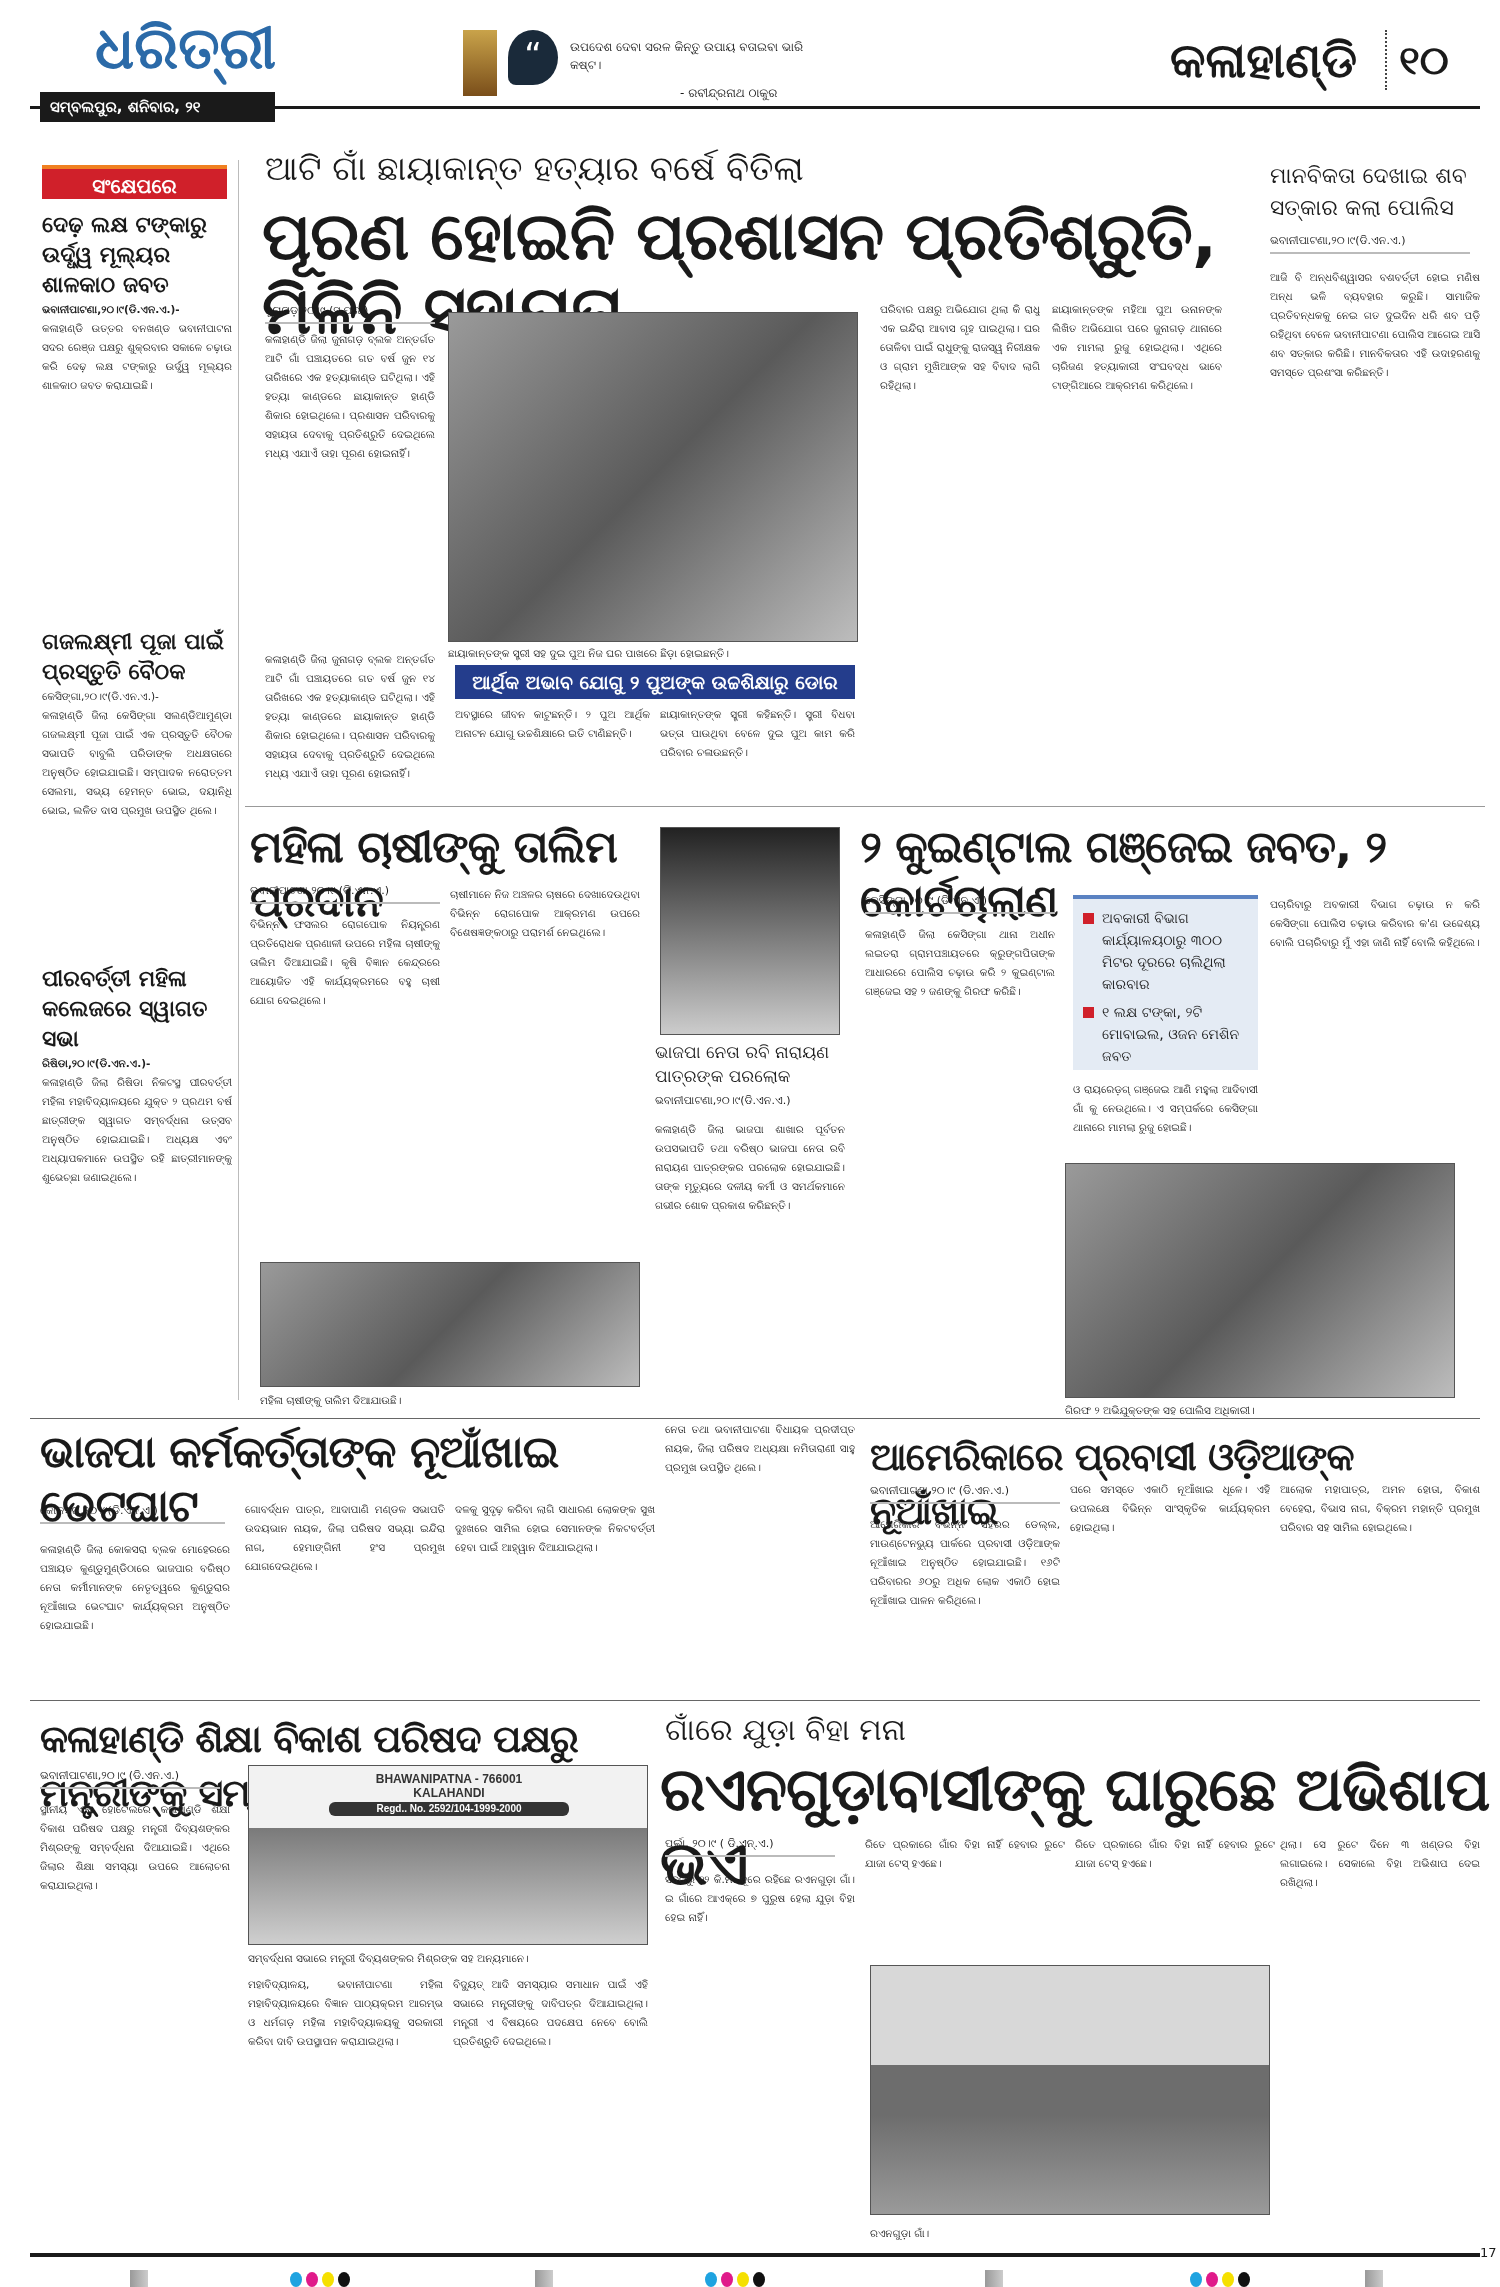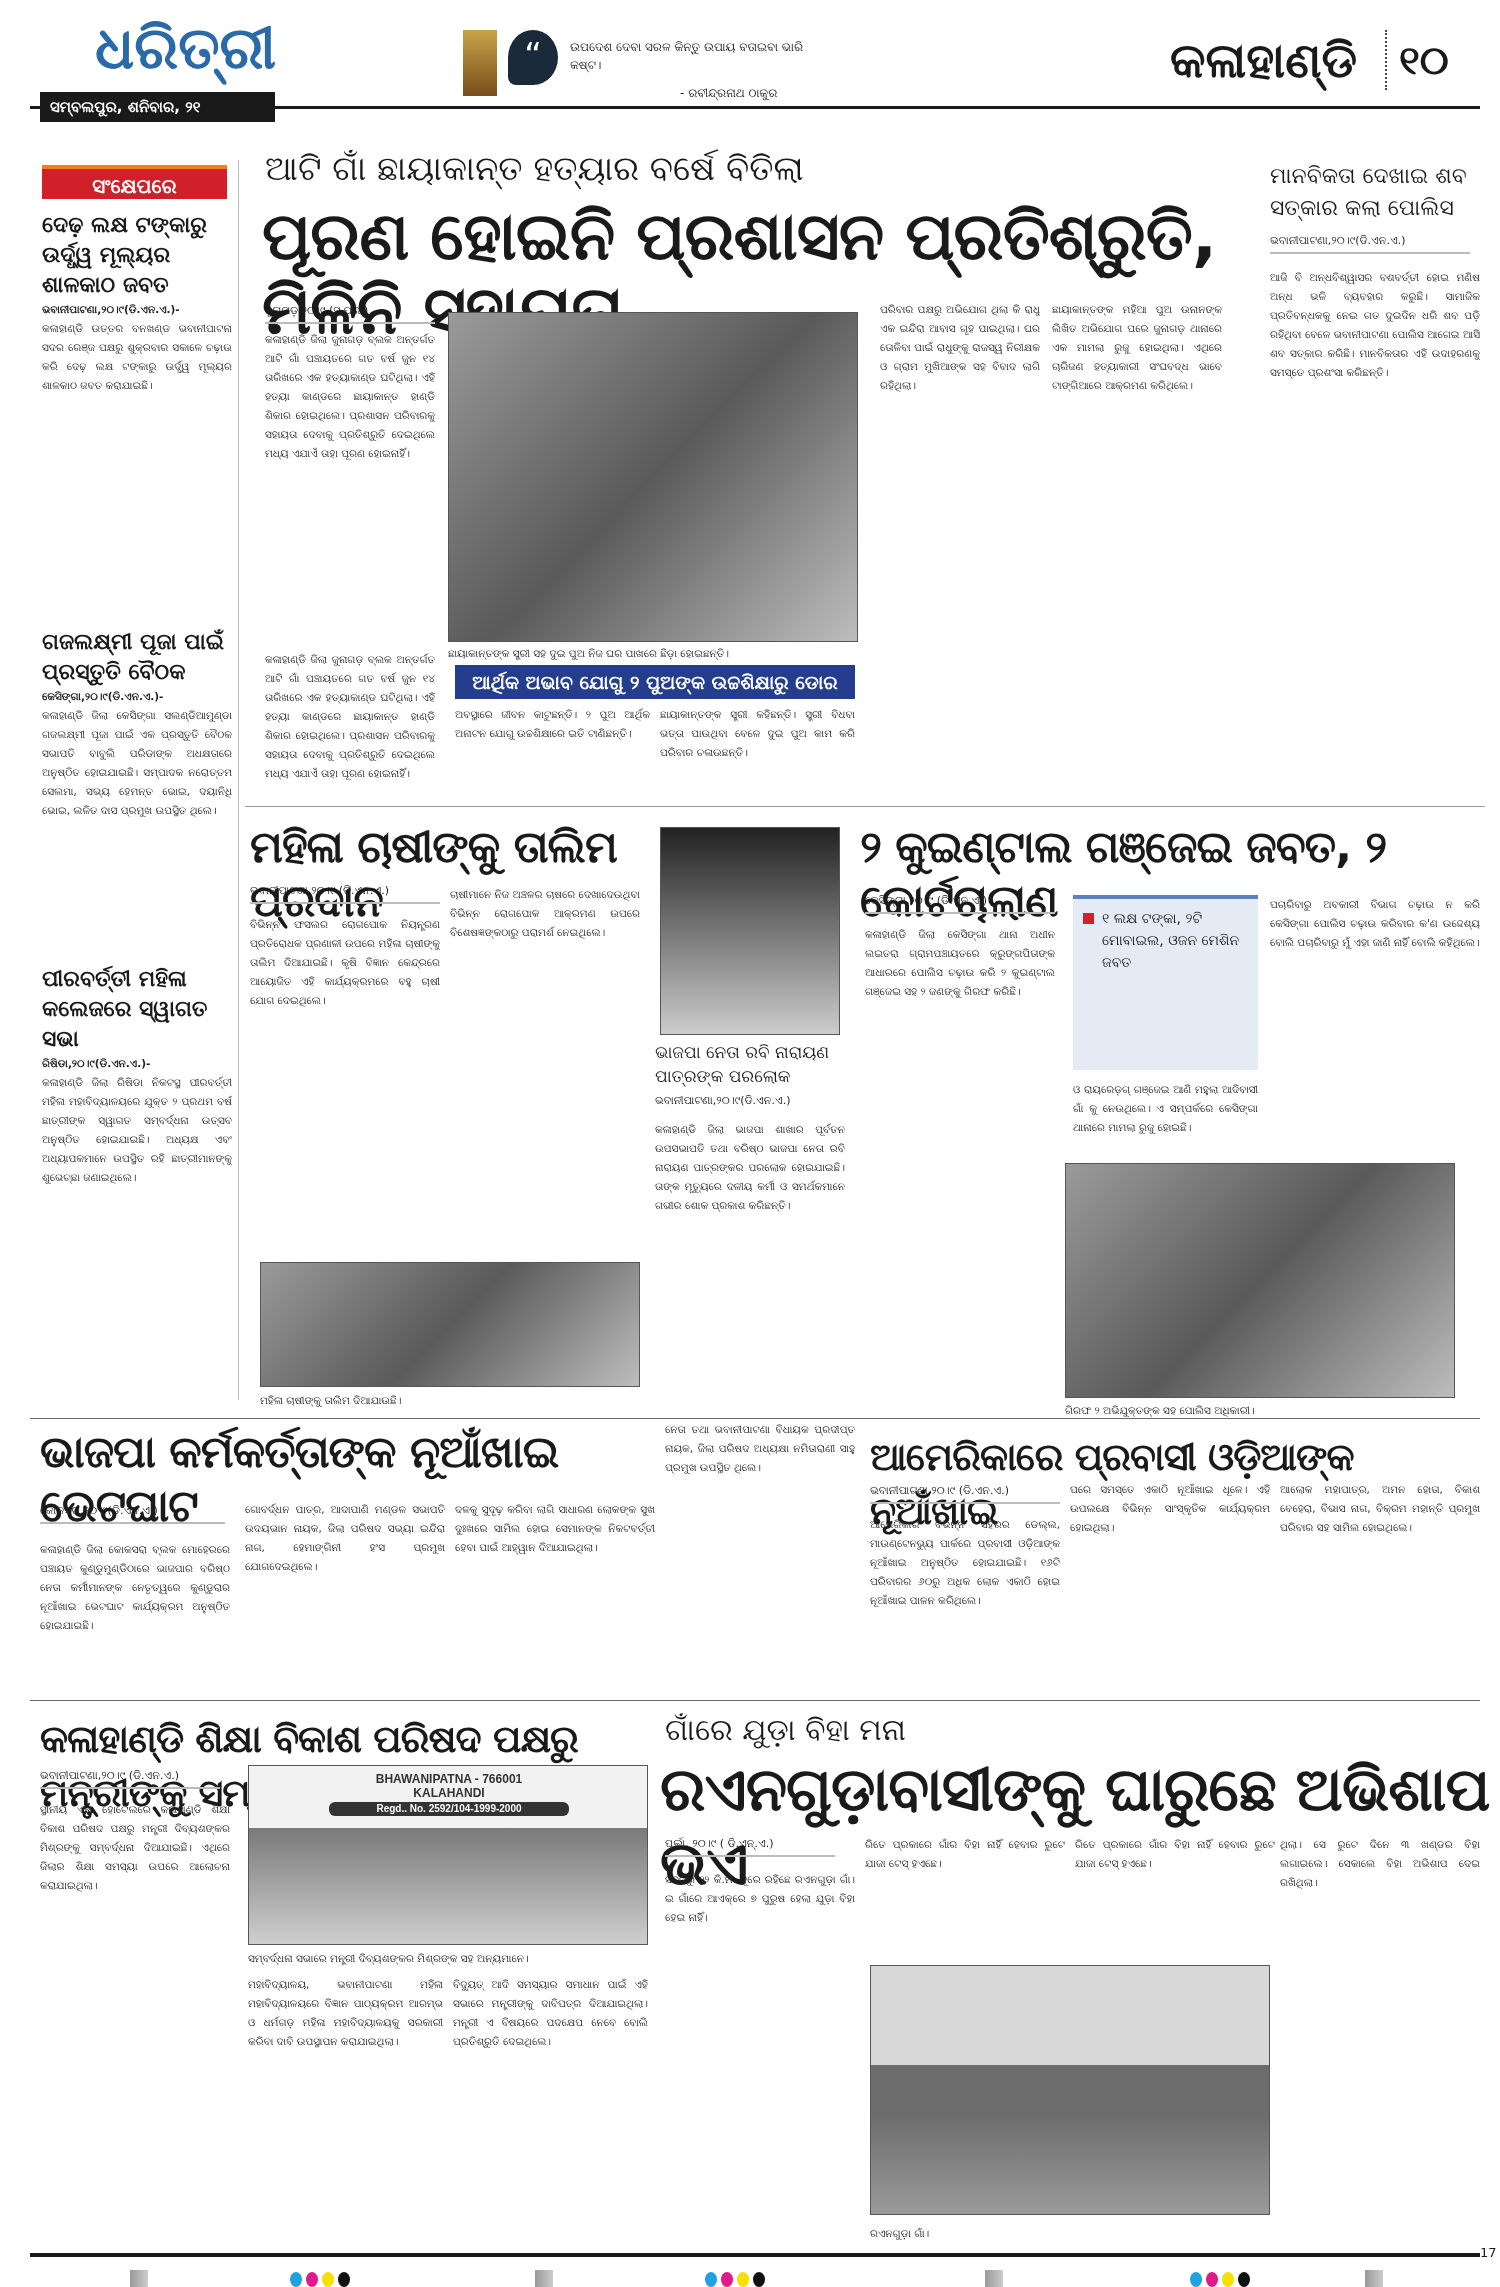--- a/index.html
+++ b/index.html
@@ -49,21 +49,21 @@
 <div class="abs quote-author">- ରବୀନ୍ଦ୍ରନାଥ ଠାକୁର</div>
 <div class="abs section-name">କଳାହାଣ୍ଡି</div>
 <div class="abs page-num">୧୦</div>
 
 <div class="abs brief-tab">ସଂକ୍ଷେପରେ</div>
 <div class="abs" style="left:42px;top:210px;width:190px">
   <div class="hd-s" style="font-size:22px;line-height:30px">ଦେଢ଼ ଲକ୍ଷ ଟଙ୍କାରୁ ଉର୍ଦ୍ଧ୍ୱ ମୂଲ୍ୟର ଶାଳକାଠ ଜବତ</div>
   <div class="col" style="font-weight:bold">ଭବାନୀପାଟଣା,୨୦।୯(ଡି.ଏନ.ଏ.)-</div>
   <div class="col" style="height:300px">କଳାହାଣ୍ଡି ଉତ୍ତର ବନଖଣ୍ଡ ଭବାନୀପାଟନା ସଦର ରେଞ୍ଜ ପକ୍ଷରୁ ଶୁକ୍ରବାର ସକାଳେ ଚଢ଼ାଉ କରି ଦେଢ଼ ଲକ୍ଷ ଟଙ୍କାରୁ ଉର୍ଦ୍ଧ୍ୱ ମୂଲ୍ୟର ଶାଳକାଠ ଜବତ କରାଯାଇଛି।</div>
   <div class="hd-s" style="font-size:22px;line-height:30px;margin-top:8px">ଗଜଲକ୍ଷ୍ମୀ ପୂଜା ପାଇଁ ପ୍ରସ୍ତୁତି ବୈଠକ</div>
-  <div class="col" style="font-weight:bold">କେସିଙ୍ଗା,୨୦।୯(ଡି.ଏନ.ଏ.)-</div>
+  <div class="col" style="font-weight:normal">କେସିଙ୍ଗା,୨୦।୯(ଡି.ଏନ.ଏ.)-</div>
   <div class="col" style="height:250px">କଳାହାଣ୍ଡି ଜିଲା କେସିଙ୍ଗା ସଲଣ୍ଡିଆମୁଣ୍ଡା ଗଜଲକ୍ଷ୍ମୀ ପୂଜା ପାଇଁ ଏକ ପ୍ରସ୍ତୁତି ବୈଠକ ସଭାପତି ବାବୁଲି ପରିଡାଙ୍କ ଅଧକ୍ଷତାରେ ଅନୁଷ୍ଠିତ ହୋଇଯାଇଛି। ସମ୍ପାଦକ ନରୋତ୍ତମ ସେଲମା, ସଭ୍ୟ ହେମନ୍ତ ଭୋଇ, ଦୟାନିଧି ଭୋଇ, ଲଳିତ ଦାସ ପ୍ରମୁଖ ଉପସ୍ଥିତ ଥିଲେ।</div>
   <div class="hd-s" style="font-size:22px;line-height:30px;margin-top:8px">ପୀରବର୍ତ୍ତୀ ମହିଳା କଲେଜରେ ସ୍ୱାଗତ ସଭା</div>
   <div class="col" style="font-weight:bold">ରିଷିଡା,୨୦।୯(ଡି.ଏନ.ଏ.)-</div>
   <div class="col" style="height:260px">କଳାହାଣ୍ଡି ଜିଲା ରିଷିଡା ନିକଟସ୍ଥ ପୀରବର୍ତ୍ତୀ ମହିଳା ମହାବିଦ୍ୟାଳୟରେ ଯୁକ୍ତ ୨ ପ୍ରଥମ ବର୍ଷ ଛାତ୍ରୀଙ୍କ ସ୍ୱାଗତ ସମ୍ବର୍ଦ୍ଧନା ଉତ୍ସବ ଅନୁଷ୍ଠିତ ହୋଇଯାଇଛି। ଅଧ୍ୟକ୍ଷ ଏବଂ ଅଧ୍ୟାପକମାନେ ଉପସ୍ଥିତ ରହି ଛାତ୍ରୀମାନଙ୍କୁ ଶୁଭେଚ୍ଛା ଜଣାଇଥିଲେ।</div>
 </div>
 <div class="abs" style="left:238px;top:160px;width:1px;height:1240px;background:#bbb"></div>
 
 <div class="abs hd-s" style="left:265px;top:150px;font-size:34px;font-weight:normal">ଆଟି ଗାଁ ଛାୟାକାନ୍ତ ହତ୍ୟାର ବର୍ଷେ ବିତିଲା</div>
 <div class="abs hd-l" style="left:262px;top:200px;width:980px;font-size:66px">ପୂରଣ ହୋଇନି ପ୍ରଶାସନ ପ୍ରତିଶ୍ରୁତି, ମିଳିନି ସହାୟତା</div>
 <div class="abs" style="left:265px;top:300px;width:170px">
@@ -98,20 +98,24 @@
 <div class="abs photo" style="left:660px;top:827px;width:180px;height:208px;background:linear-gradient(#222,#666 40%,#ccc)"></div>
 <div class="abs hd-s" style="left:655px;top:1040px;width:200px;font-size:17px;line-height:24px;font-weight:normal">ଭାଜପା ନେତା ରବି ନାରାୟଣ</div>
 <div class="abs hd-s" style="left:655px;top:1064px;width:200px;font-size:17px;line-height:24px;font-weight:normal">ପାତ୍ରଙ୍କ ପରଲୋକ</div>
 <div class="abs dl" style="left:655px;top:1090px;width:190px;border-bottom:none">ଭବାନୀପାଟଣା,୨୦।୯(ଡି.ଏନ.ଏ.)</div>
 <div class="abs col" style="left:655px;top:1120px;width:190px;height:290px">କଳାହାଣ୍ଡି ଜିଲା ଭାଜପା ଶାଖାର ପୂର୍ବତନ ଉପସଭାପତି ତଥା ବରିଷ୍ଠ ଭାଜପା ନେତା ରବି ନାରାୟଣ ପାତ୍ରଙ୍କର ପରଲୋକ ହୋଇଯାଇଛି। ତାଙ୍କ ମୃତ୍ୟୁରେ ଦଳୀୟ କର୍ମୀ ଓ ସମର୍ଥକମାନେ ଗଭୀର ଶୋକ ପ୍ରକାଶ କରିଛନ୍ତି।</div>
 
 <div class="abs hd-m" style="left:860px;top:820px;width:630px">୨ କୁଇଣ୍ଟାଲ ଗଞ୍ଜେଇ ଜବତ, ୨ କୋର୍ଟଚାଲାଣ</div>
 <div class="abs dl" style="left:865px;top:890px;width:190px">କେସିଙ୍ଗା,୨୦।୯ (ଡି.ଏନ.ଏ.)</div>
 <div class="abs col" style="left:865px;top:925px;width:190px;height:210px">କଳାହାଣ୍ଡି ଜିଲା କେସିଙ୍ଗା ଥାନା ଅଧୀନ ଲଇତରା ଗ୍ରାମପଞ୍ଚାୟତରେ କ୍ରୁଙ୍ଗପିତାଙ୍କ ଆଧାରରେ ପୋଲିସ ଚଢ଼ାଉ କରି ୨ କୁଇଣ୍ଟାଲ ଗଞ୍ଜେଇ ସହ ୨ ଜଣଙ୍କୁ ଗିରଫ କରିଛି।</div>
 <div class="abs highlight-box" style="left:1073px;top:895px;width:185px;height:175px">
+  <div class="b">
+      <span class="sq"></span>
+      <span>ଅବକାରୀ ବିଭାଗ କାର୍ଯ୍ୟାଳୟଠାରୁ ୩୦୦ ମିଟର ଦୂରରେ ଚାଲିଥିଲା କାରବାର</span>
+    </div>
   <div class="b">
       <span class="sq"></span>
       <span>୧ ଲକ୍ଷ ଟଙ୍କା, ୨ଟି ମୋବାଇଲ, ଓଜନ ମେଶିନ ଜବତ</span>
     </div>
 </div>
 <div class="abs col" style="left:1073px;top:1080px;width:185px;height:70px">ଓ ରାୟରେଡ଼ଗ୍ ଗଞ୍ଜେଇ ଆଣି ମହୁଲା ଆଦିବାସୀ ଗାଁ କୁ ନେଉଥିଲେ। ଏ ସମ୍ପର୍କରେ କେସିଙ୍ଗା ଥାନାରେ ମାମଲା ରୁଜୁ ହୋଇଛି।</div>
 <div class="abs col" style="left:1270px;top:895px;width:210px;height:250px">ପଚାରିବାରୁ ଅବକାରୀ ବିଭାଗ ଚଢ଼ାଉ ନ କରି କେସିଙ୍ଗା ପୋଲିସ ଚଢ଼ାଉ କରିବାର କ'ଣ ଉଦ୍ଦେଶ୍ୟ ବୋଲି ପଚାରିବାରୁ ମୁଁ ଏହା ଜାଣି ନାହିଁ ବୋଲି କହିଥିଲେ।</div>
 <div class="abs photo" style="left:1065px;top:1163px;width:390px;height:235px"></div>
 <div class="abs caption" style="left:1065px;top:1402px;width:390px">ଗିରଫ ୨ ଅଭିଯୁକ୍ତଙ୍କ ସହ ପୋଲିସ ଅଧିକାରୀ।</div>
 

